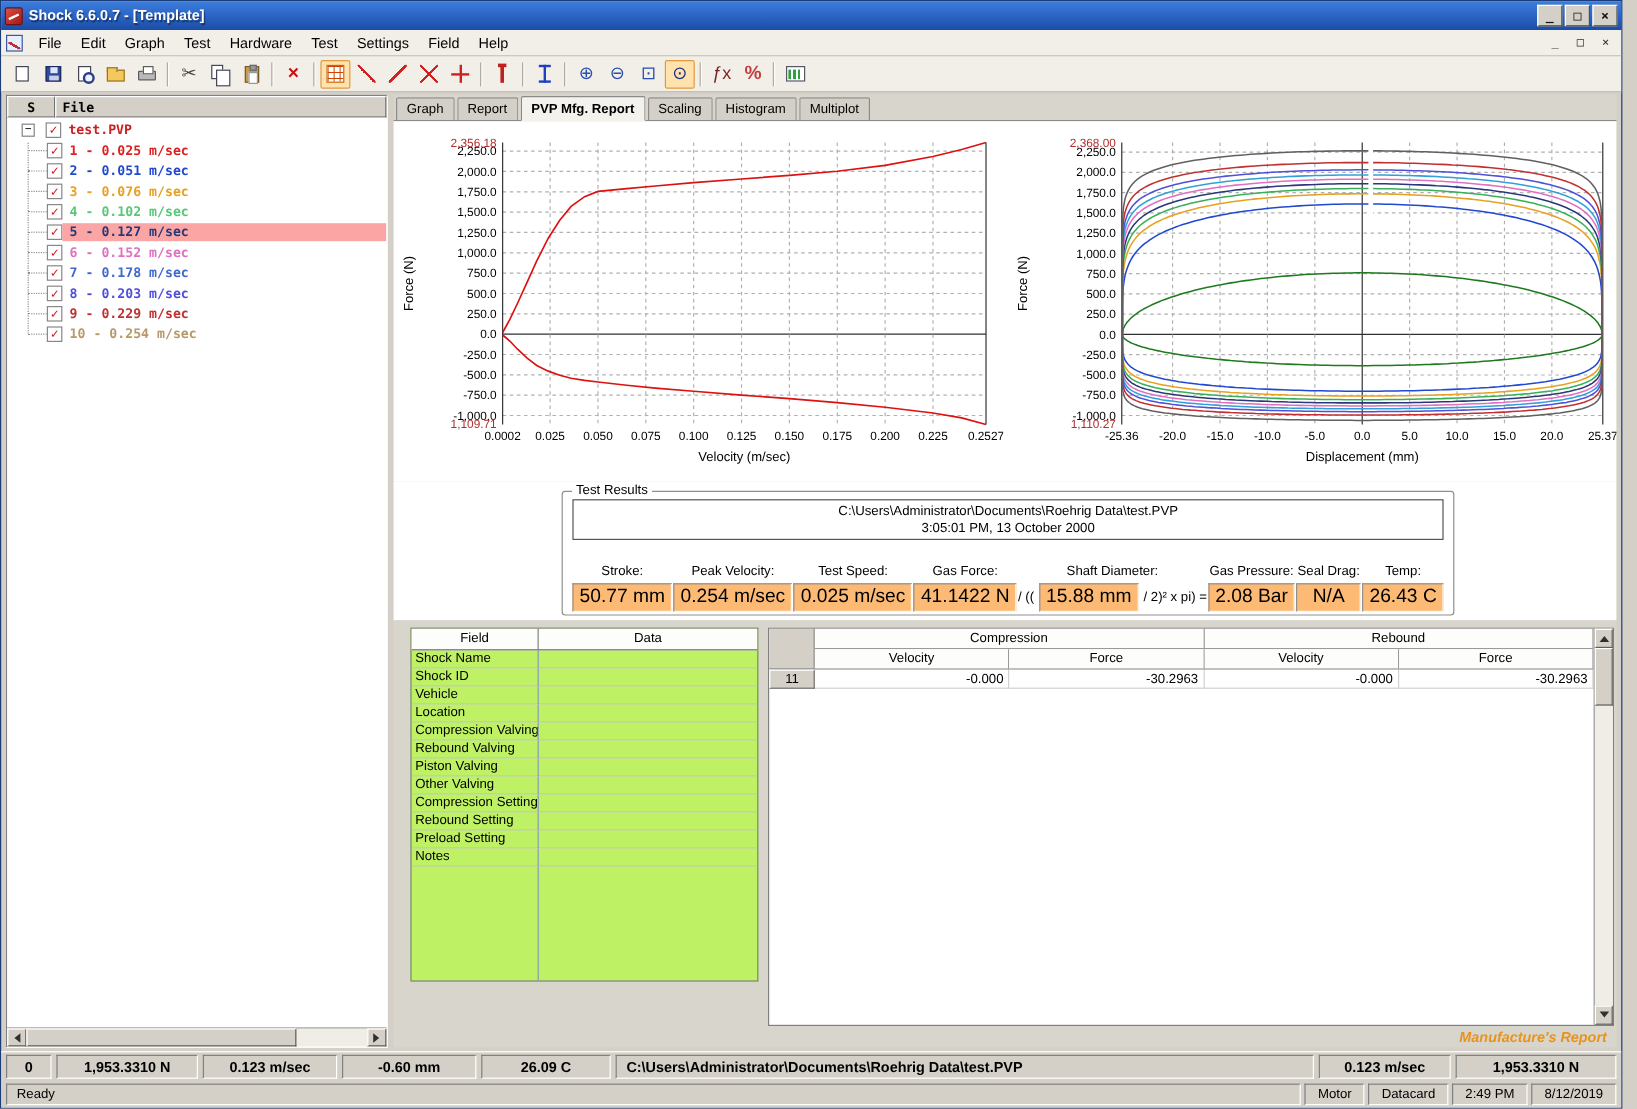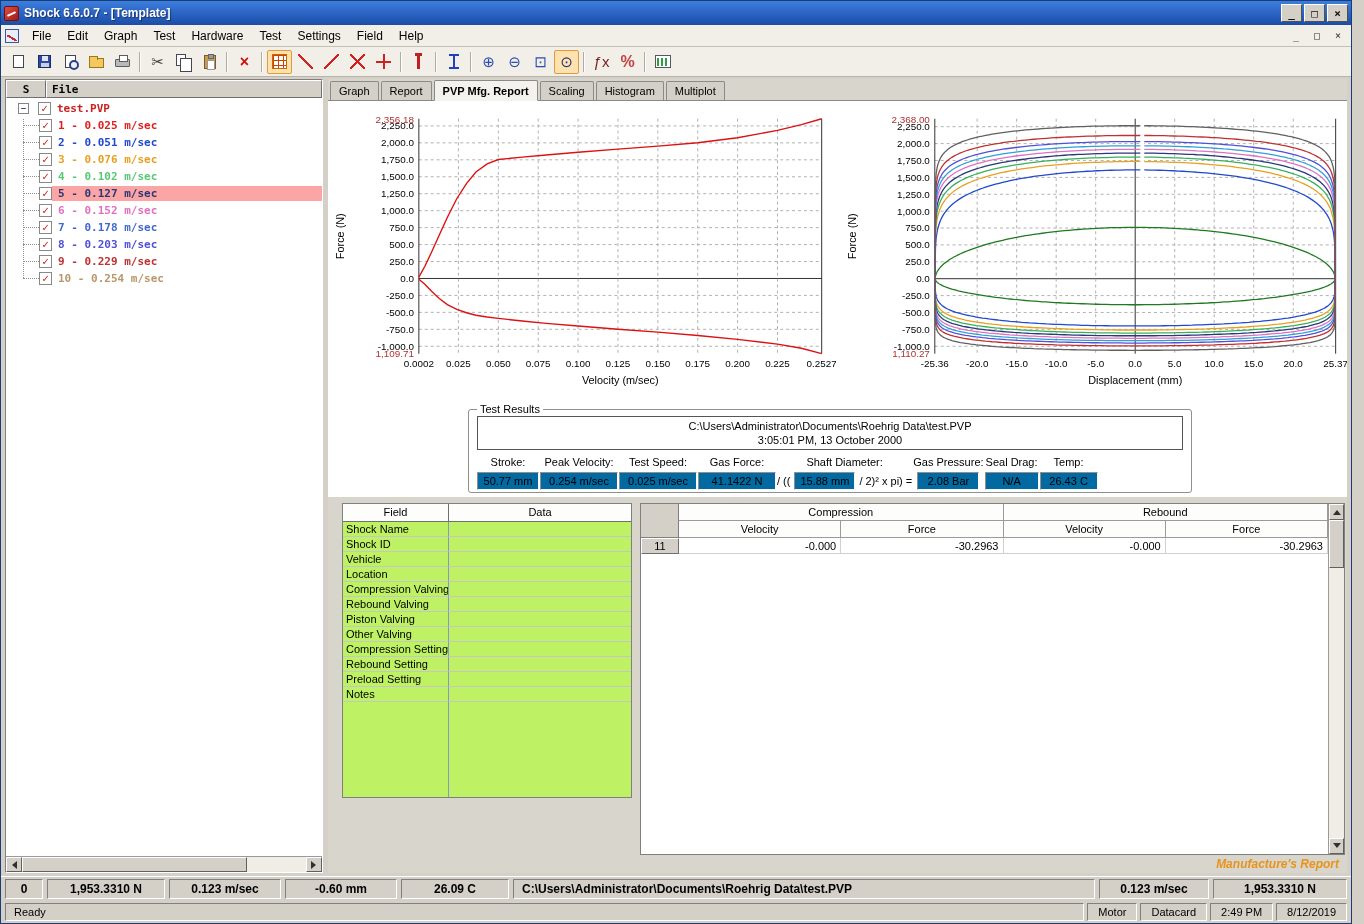--- a/index.html
+++ b/index.html
@@ -93,25 +93,25 @@
   .tabstrip { height:22px; flex:0 0 auto; display:flex; align-items:flex-end; gap:2px; padding-left:2px; border-bottom:1px solid #8a8a8a; background:#d8d5cc; }
   .tab { padding:3px 8px; font-size:11px; background:#d4d0c8; border:1px solid #8a8a8a; border-bottom:none; border-radius:2px 2px 0 0; }
   .tab.active { background:#f4f2ec; font-weight:bold; padding-top:4px; margin-bottom:-1px; border-bottom:1px solid #f4f2ec; }
   .charts { background:#fff; flex:0 0 auto; display:flex; gap:6px; padding:4px 0 0 2px; }
   .charts svg { display:block; }
 
   .tr-row { background:#fff; flex:0 0 auto; padding:0 0 4px; }
   fieldset.test-results { margin:2px 0 0 140px; width:724px; border:1px solid #909090; border-radius:3px; padding:1px 8px 2px; background:#fff; }
   fieldset.test-results legend { font-size:11px; padding:0 3px; }
   .tr-filebox { border:1px solid #555; background:#fff; text-align:center; font-size:11px; line-height:14px; padding:2px; }
-  .tr-fields { display:flex; justify-content:flex-start; align-items:flex-end; gap:1px; margin-top:6px; }
+  .tr-fields { display:flex; justify-content:center; align-items:flex-end; gap:1px; margin-top:20px; }
   .tr-field { display:flex; flex-direction:column; align-items:center; gap:4px; }
   .tr-label { font-size:11px; white-space:nowrap; }
   .tr-valrow { display:flex; align-items:center; gap:4px; }
-  .tr-valbox { border:1px solid; border-color:#909090 #f8f8f8 #f8f8f8 #909090; background:#0369a1; font-size:11px; text-align:center; padding:2px 5px; white-space:nowrap; }
+  .tr-valbox { border:1px solid; border-color:#909090 #f8f8f8 #f8f8f8 #909090; background:#fdba74; font-size:16px; text-align:center; padding:2px 5px; white-space:nowrap; }
   .tr-fix { font-size:11px; white-space:nowrap; }
 
   .tables-row { flex:1; min-height:0; background:#d8d5cc; display:flex; align-items:flex-start; gap:8px; padding:6px 2px 0 2px; }
   .info-table { width:290px; flex:0 0 auto; background:#bef264; border:1px solid #808080; font-size:11px;margin-left:12px; }
   .it-row { display:grid; grid-template-columns:106px 1fr; }
   .it-h { border-bottom:1px solid #707070; text-align:center; padding:2px 0 3px; background:#fdfdfb; }
   .it-h.first { border-right:1px solid #707070; }
   .it-cell { height:15px; border-bottom:1px solid #c6c6c6; padding:1px 3px; overflow:hidden; white-space:nowrap; }
   .it-field { border-right:1px solid #8899bb; }
   .it-notes { display:grid; grid-template-columns:106px 1fr; height:95px; }

